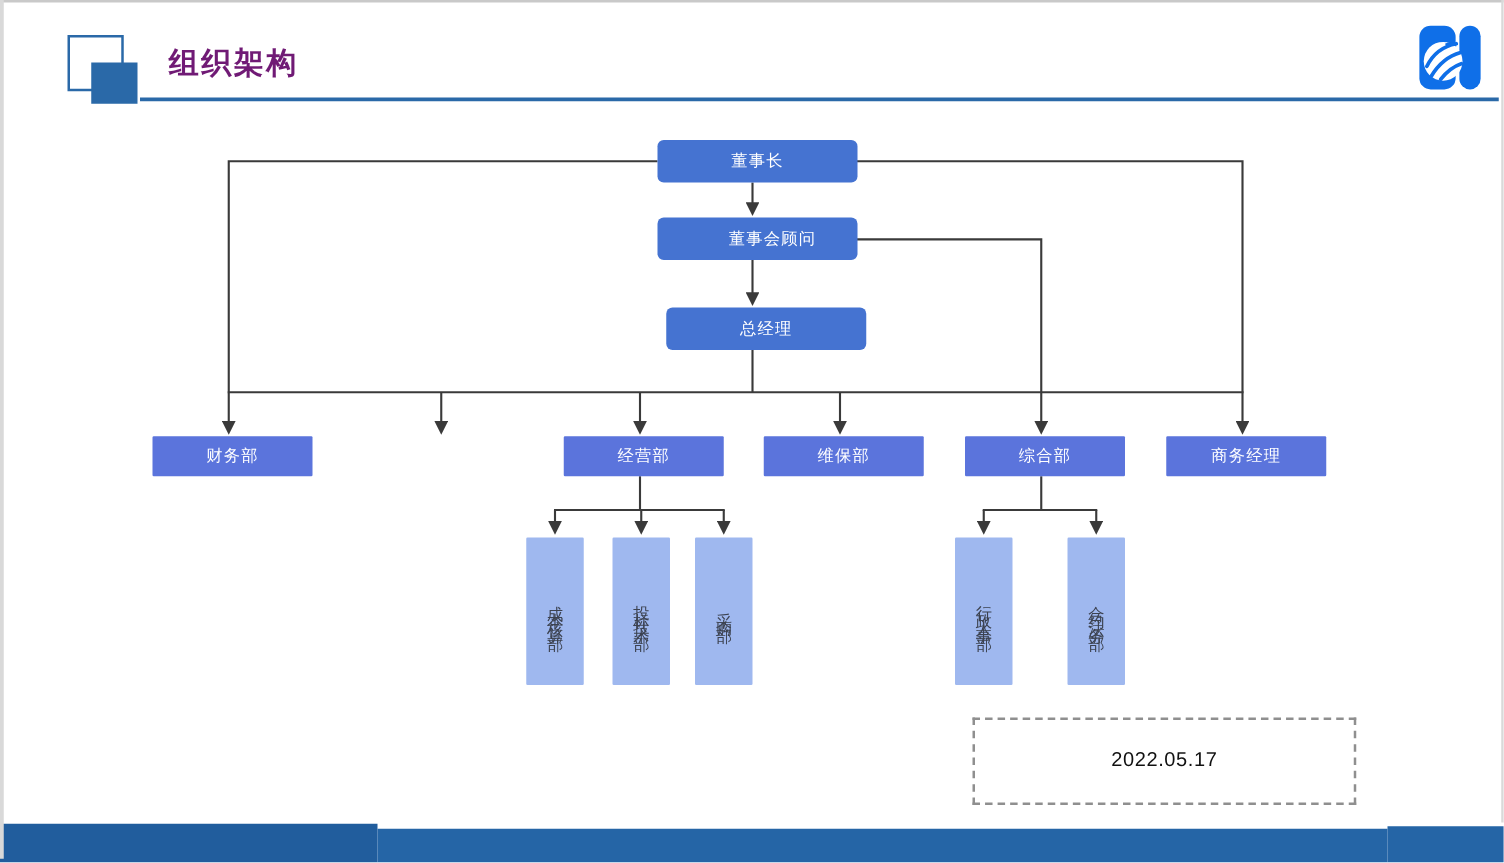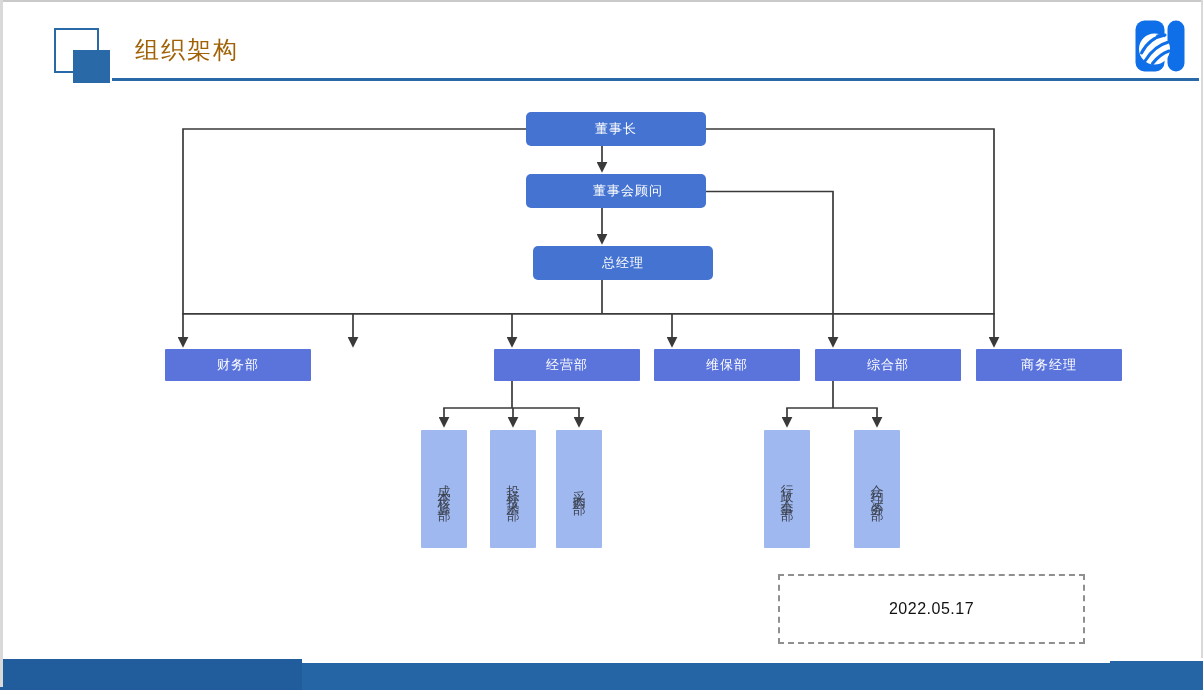--- a/index.html
+++ b/index.html
@@ -22,37 +22,37 @@
   .deco-outline {
     position: absolute; left: 54px; top: 28px; width: 45px; height: 45px;
     border: 2px solid #2a69a8; background: transparent; z-index: 2;
   }
   .deco-fill {
     position: absolute; left: 73px; top: 50px; width: 37px; height: 33px;
     background: #2a69a8; z-index: 3;
   }
   .page-title {
     position: absolute; left: 135px; top: 34px;
-    font-size: 24px; font-weight: normal; color: #a16207; letter-spacing: 2px;
+    font-size: 24px; font-weight: bold; color: #701a75; letter-spacing: 2px;
     z-index: 4;
   }
   .title-underline {
     position: absolute; left: 112px; top: 78px; width: 1087px; height: 3px;
     background: #2a69a8; z-index: 2;
   }
   .logo-wrap { position: absolute; left: 1135px; top: 20px; width: 50px; height: 52px; z-index: 4; }
 
   
   .org-box {
     position: absolute; display: flex; align-items: center; justify-content: center;
     color: #ffffff; font-size: 13px; letter-spacing: 1px; z-index: 2;
     text-align: center; white-space: nowrap;
   }
-  .box-exec { background: #4573d1; border-radius: 5px; width: 180px; height: 34px; }
-  .box-dept { background: #5b74dc; border-radius: 1px; width: 146px; height: 32px; margin-left: 43px; }
+  .box-exec { background: #4573d1; border-radius: 5px; width: 160px; height: 34px; }
+  .box-dept { background: #5b74dc; border-radius: 1px; width: 128px; height: 32px; }
   .box-sub  {
     background: #9fb8ef; border-radius: 1px; width: 46px; height: 118px;
     color: #3c4250; font-size: 13px;
   }
   .box-sub .vtext {
     writing-mode: vertical-rl; text-orientation: upright;
     letter-spacing: 6px; line-height: 1;
   }
 
   #connectors { position: absolute; left: 0; top: 0; width: 1203px; height: 690px; z-index: 1; }

